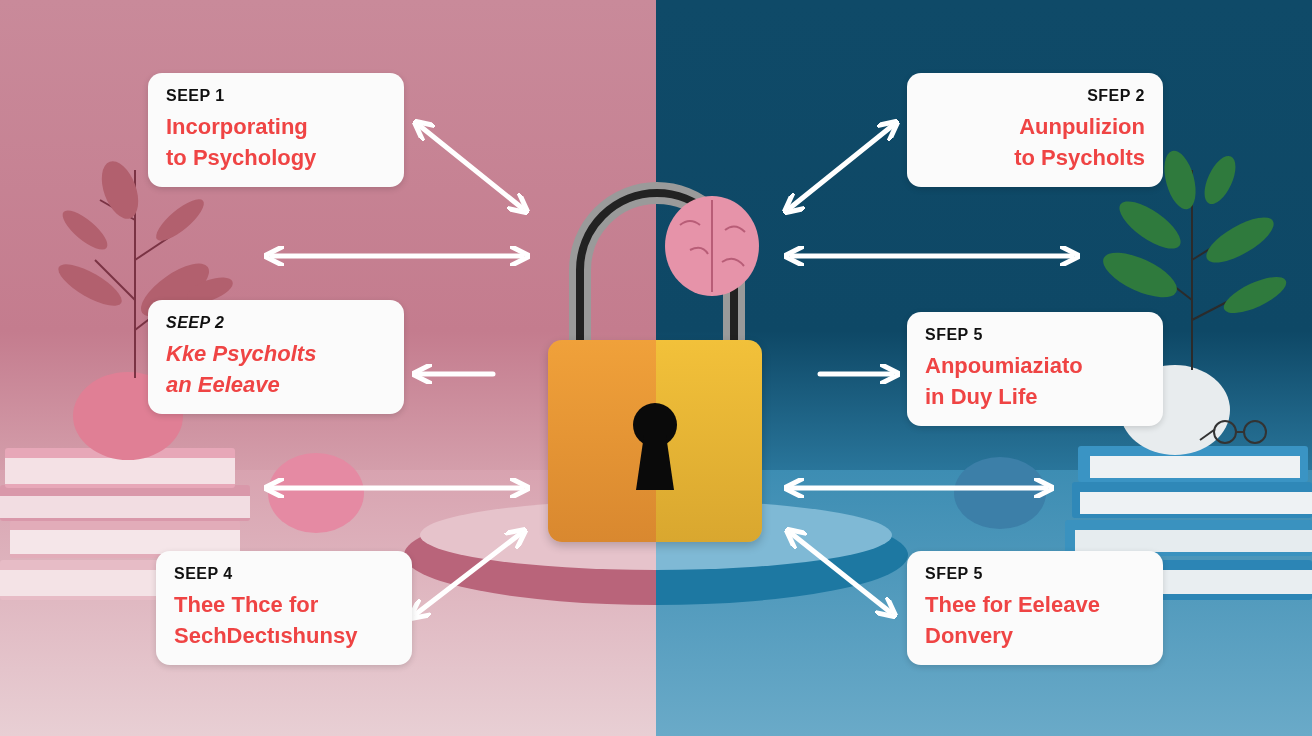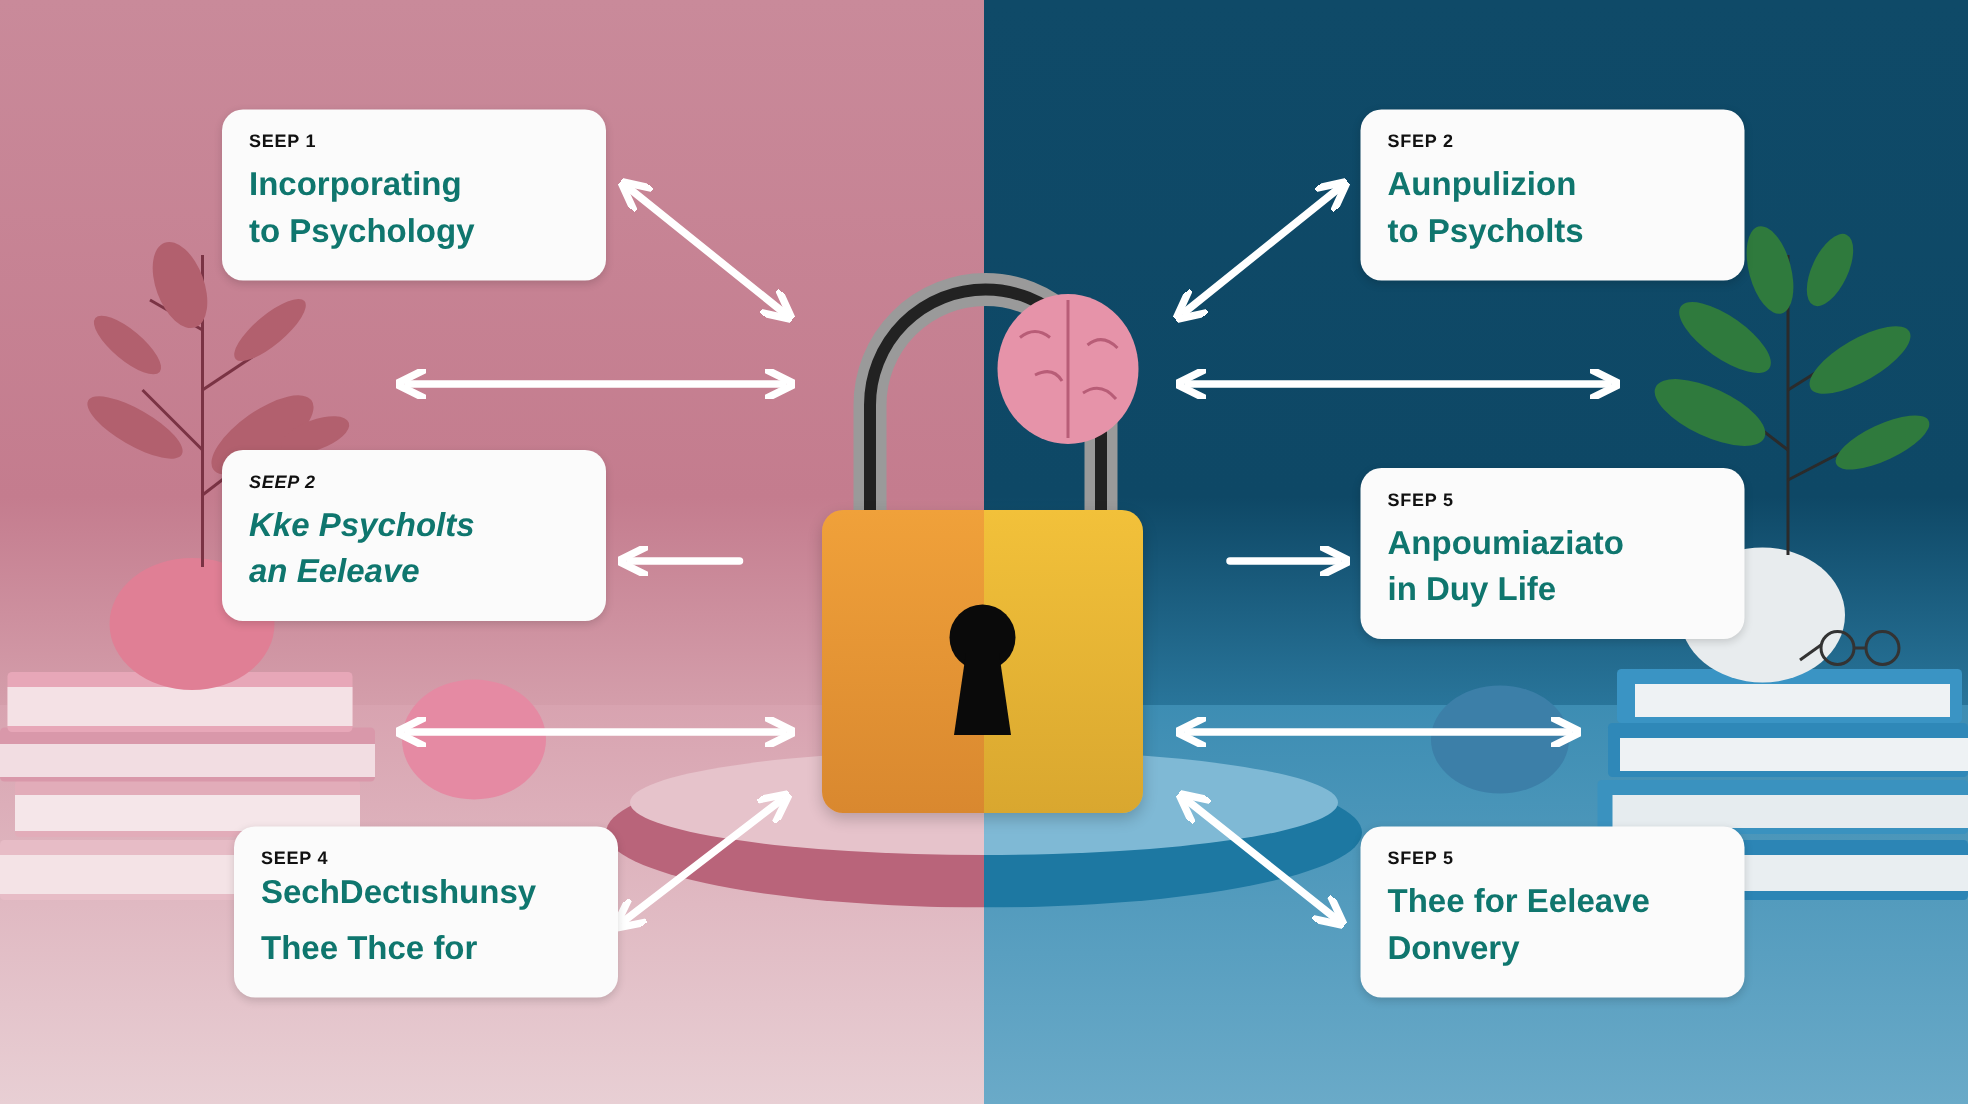--- a/index.html
+++ b/index.html
@@ -12,22 +12,22 @@
   .floor-left{position:absolute;left:0;top:470px;width:656px;height:266px;background:linear-gradient(180deg,#d8a3b0,#e8cfd4);}
   .floor-right{position:absolute;left:656px;top:470px;width:656px;height:266px;background:linear-gradient(180deg,#3d8db3,#6aaac8);}
   .podium{position:absolute;left:404px;top:505px;width:504px;height:100px;border-radius:50%;overflow:hidden;}
   .podium .pl{position:absolute;left:0;top:0;width:252px;height:100%;background:#b9647a;}
   .podium .pr{position:absolute;left:252px;top:0;width:252px;height:100%;background:#1d78a2;}
   .podium-top{position:absolute;left:420px;top:500px;width:472px;height:70px;border-radius:50%;overflow:hidden;}
   .podium-top .pl{position:absolute;left:0;top:0;width:236px;height:100%;background:#e6c3cb;}
   .podium-top .pr{position:absolute;left:236px;top:0;width:236px;height:100%;background:#7fb9d5;}
 
   .card{position:absolute;width:256px;height:114px;background:#fbfbfb;border-radius:14px;box-shadow:0 2px 6px rgba(0,0,0,.15);box-sizing:border-box;padding:14px 18px;}
-  .card .step{font-family:"Liberation Sans",sans-serif;font-weight:700;font-size:12px;color:#111;letter-spacing:.5px;}
-  .card .title{font-family:"Liberation Sans",sans-serif;font-weight:700;font-size:22px;line-height:31px;color:#0f766e;margin-top:6px;}
+  .card .step{font-family:"Liberation Sans",sans-serif;font-weight:700;font-size:16px;color:#111;letter-spacing:.5px;}
+  .card .title{font-family:"Liberation Sans",sans-serif;font-weight:700;font-size:22px;line-height:31px;color:#ef4444;margin-top:6px;}
 
   svg.overlay{position:absolute;left:0;top:0;}
   .lock-body{position:absolute;left:548px;top:340px;width:214px;height:202px;border-radius:14px;overflow:hidden;box-shadow:0 4px 10px rgba(0,0,0,.2);}
   .lock-body .l{position:absolute;left:0;top:0;width:108px;height:100%;background:linear-gradient(180deg,#f0a13a,#d9882f);}
   .lock-body .r{position:absolute;left:108px;top:0;width:106px;height:100%;background:linear-gradient(180deg,#f2c13a,#d9a72f);}
 </style>
 </head>
 <body>
 
 <div class="scene">
@@ -148,38 +148,38 @@
       <line x1="792" y1="488" x2="1046" y2="488" marker-start="url(#ah)" marker-end="url(#ah)"></line>
       <line x1="792" y1="534" x2="890" y2="612" marker-start="url(#ah)" marker-end="url(#ah)"></line>
     </g>
   </svg>
 
   <div class="card" style="left:148px;top:73px;">
     <div class="step">SEEP 1</div>
     <div class="title">Incorporating</div>
     <div class="title" style="margin-top:0">to Psychology</div>
   </div>
-  <div class="card" style="left:907px;top:73px;">
+  <div class="card" style="left:907px;top:73px;text-align:right;">
     <div class="step">SFEP 2</div>
     <div class="title">Aunpulizion</div>
     <div class="title" style="margin-top:0">to Psycholts</div>
   </div>
   <div class="card" style="left:148px;top:300px;font-style:italic;">
     <div class="step">SEEP 2</div>
     <div class="title">Kke Psycholts</div>
     <div class="title" style="margin-top:0">an Eeleave</div>
   </div>
   <div class="card" style="left:907px;top:312px;">
     <div class="step">SFEP 5</div>
     <div class="title">Anpoumiaziato</div>
     <div class="title" style="margin-top:0">in Duy Life</div>
   </div>
   <div class="card" style="left:156px;top:551px;">
     <div class="step">SEEP 4</div>
+    <div class="title">Thee Thce for</div>
     <div class="title" style="margin-top:0">SechDectıshunsy</div>
-    <div class="title">Thee Thce for</div>
   </div>
   <div class="card" style="left:907px;top:551px;">
     <div class="step">SFEP 5</div>
     <div class="title">Thee for Eeleave</div>
     <div class="title" style="margin-top:0">Donvery</div>
   </div>
 </div>
 
 </body></html>

